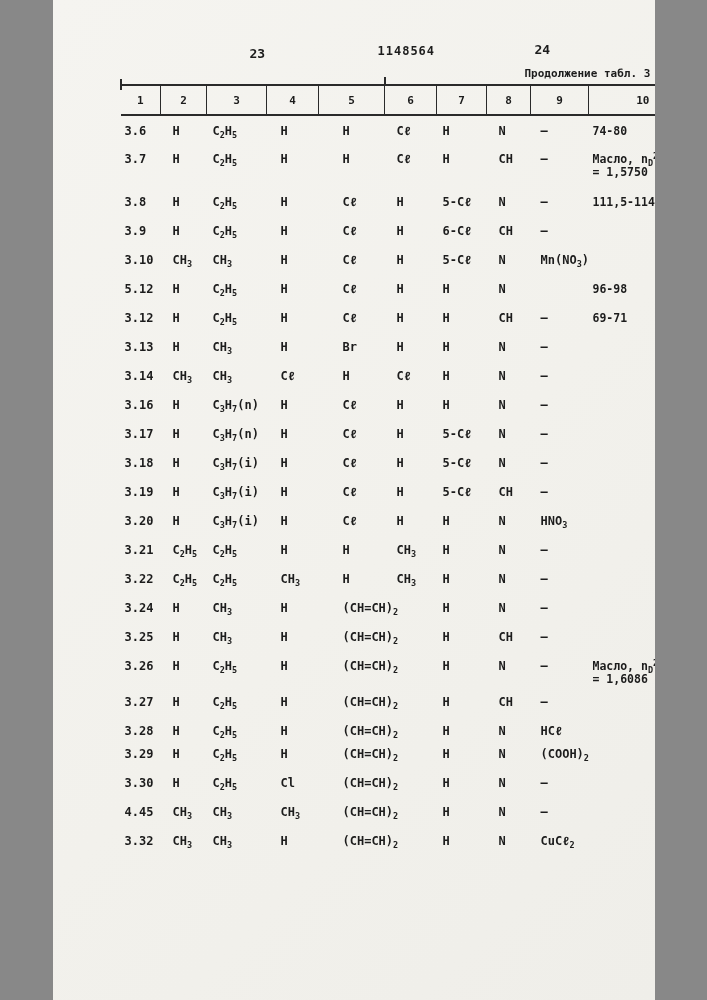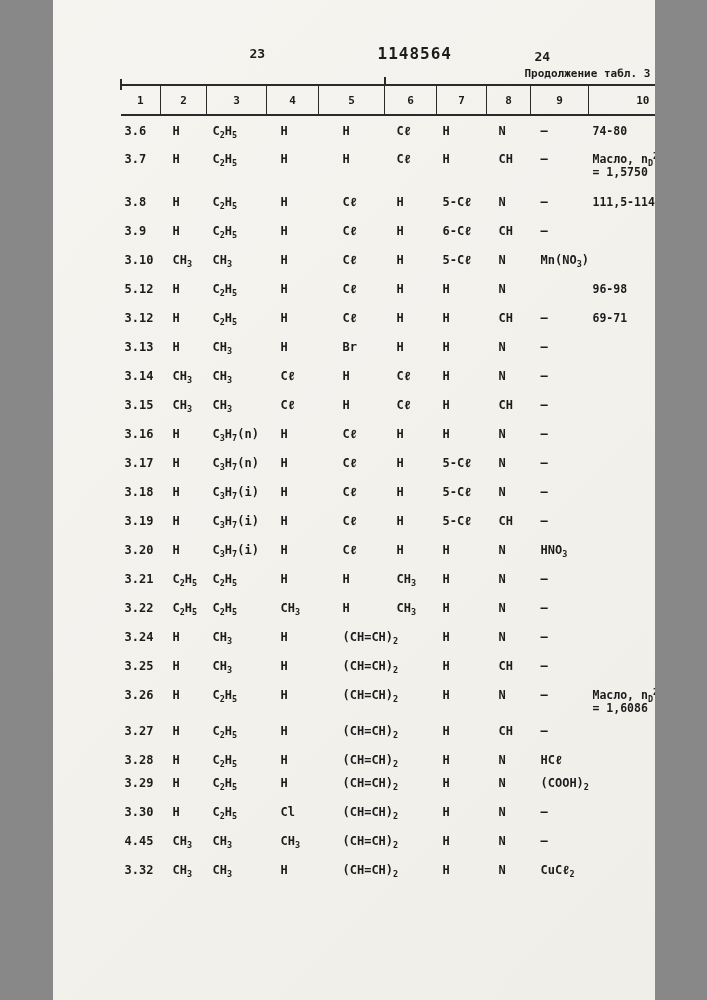--- a/index.html
+++ b/index.html
@@ -8,22 +8,22 @@
     width: 602px;
     height: 1000px;
     margin: 0 auto;
     background: linear-gradient(135deg, #f5f4f0 0%, #f2f1ec 55%, #efeee9 100%);
     font-family: "DejaVu Sans Mono", "Liberation Mono", monospace;
     color: #1c1c1c;
     overflow: hidden;
   }
   .hdr-text { position: absolute; font-weight: 700; }
   .pg-left   { left: 197px; top: 46px; font-size: 13px; }
-  .doc-num   { left: 325px; top: 44px; font-size: 16px; letter-spacing: 1px; }
-  .pg-right  { left: 482px; top: 42px; font-size: 13px; margin-top: 7px; }
+  .doc-num   { left: 325px; top: 44px; font-size: 12px; letter-spacing: 1px; }
+  .pg-right  { left: 482px; top: 42px; font-size: 13px; }
   .tbl-caption { left: 472px; top: 67px; font-size: 11px; }
 
   table.data {
     position: absolute;
     left: 68px;
     top: 84px;
     width: 576px;
     border-collapse: collapse;
     table-layout: fixed;
   }
@@ -209,32 +209,20 @@
           <td class="c3">CH<sub>3</sub></td>
           <td class="c4">Cℓ</td>
           <td class="c5">H</td>
           <td class="c6">Cℓ</td>
           <td class="c7">H</td>
           <td class="c8">N</td>
           <td class="c9">–</td>
           <td class="c10"></td>
         </tr>
         <tr>
-          <td class="c1">3.15</td>
-          <td class="c2">CH<sub>3</sub></td>
-          <td class="c3">CH<sub>3</sub></td>
-          <td class="c4">Cℓ</td>
-          <td class="c5">H</td>
-          <td class="c6">Cℓ</td>
-          <td class="c7">H</td>
-          <td class="c8">CH</td>
-          <td class="c9">–</td>
-          <td class="c10"></td>
-        </tr>
-        <tr>
           <td class="c1">3.16</td>
           <td class="c2">H</td>
           <td class="c3">C<sub>3</sub>H<sub>7</sub>(n)</td>
           <td class="c4">H</td>
           <td class="c5">Cℓ</td>
           <td class="c6">H</td>
           <td class="c7">H</td>
           <td class="c8">N</td>
           <td class="c9">–</td>
           <td class="c10"></td>

